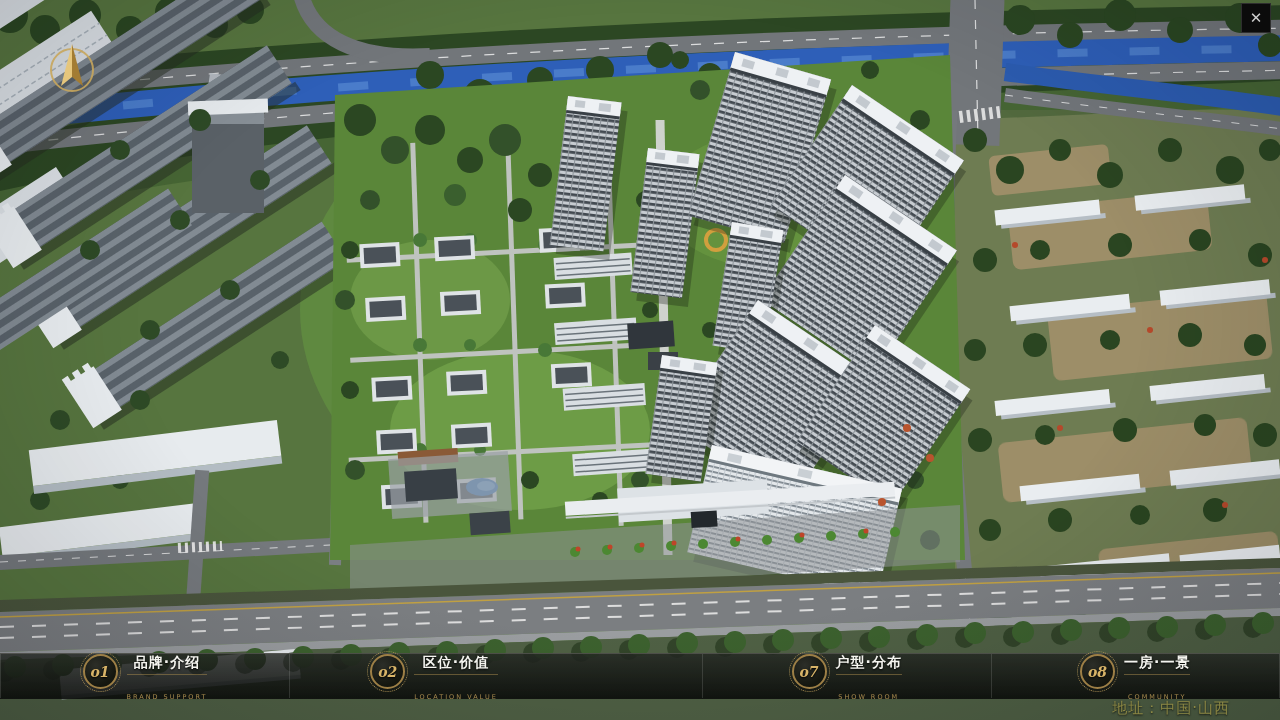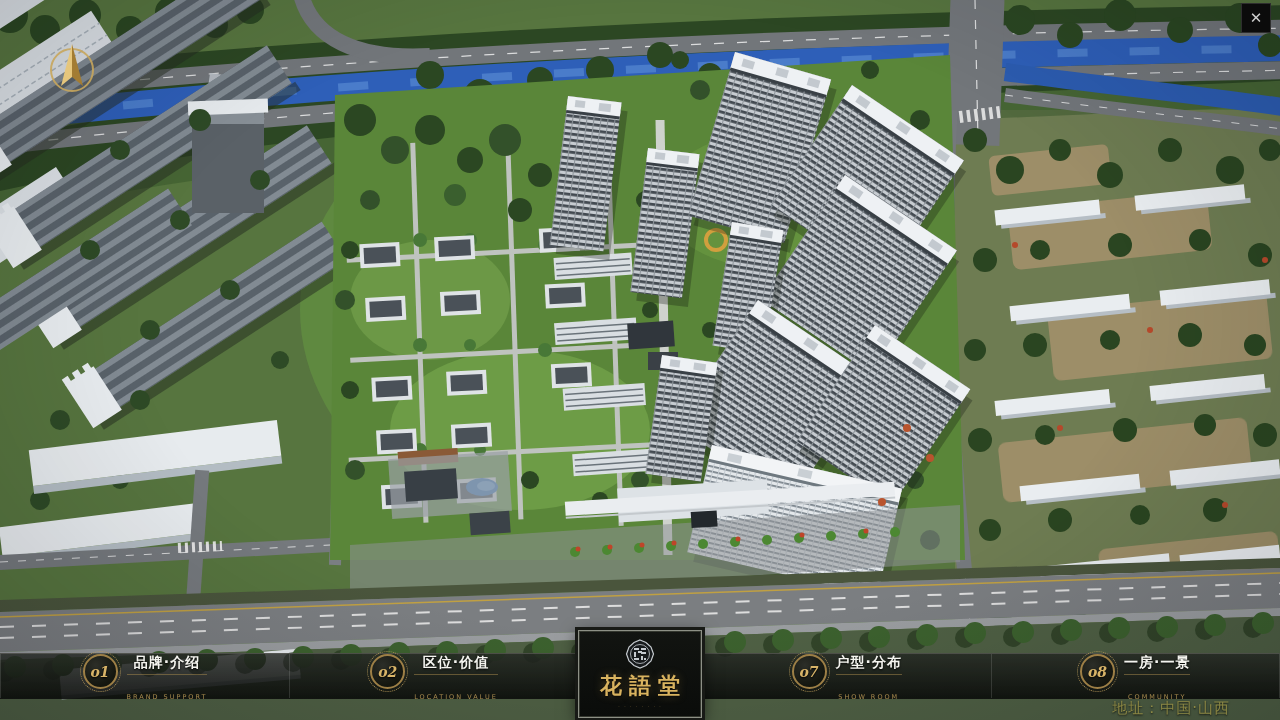--- a/index.html
+++ b/index.html
@@ -702,34 +702,16 @@
       <div class="nav-item">
         <div class="badge">o8</div>
         <div class="labels">
           <div class="zh">一房·一景</div>
           <div class="en">COMMUNITY</div>
         </div>
       </div>
     </div>
   </div>
 
-  <div class="logo-box">
-    <svg width="30" height="30" viewBox="0 0 30 30">
-      <polygon points="15,1 21,3.5 26,8 28.5,15 26,22 21,26.5 15,29 9,26.5 4,22 1.5,15 4,8 9,3.5" fill="#171a1c" stroke="#c6cbd0" stroke-width="1.2"></polygon>
-      <circle cx="15" cy="15" r="9.5" fill="none" stroke="#c6cbd0" stroke-width="0.8"></circle>
-      <g fill="#c6cbd0">
-        <rect x="9" y="9" width="5" height="2"></rect>
-          <rect x="16" y="9" width="5" height="2"></rect>
-        <rect x="9" y="13" width="2" height="5"></rect>
-          <rect x="13" y="12" width="4" height="2"></rect>
-        <rect x="16" y="13" width="5" height="2"></rect>
-          <rect x="9" y="19" width="5" height="2"></rect>
-        <rect x="16" y="17" width="2" height="4"></rect>
-          <rect x="19" y="19" width="2" height="2"></rect>
-      </g>
-    </svg>
-    <div class="logo-title">花語堂</div>
-    <div class="logo-tagline">· · · · · · · ·</div>
-  </div>
 
   <div class="address">地址：中国·山西</div>
 
 </div>
 
 </body></html>

